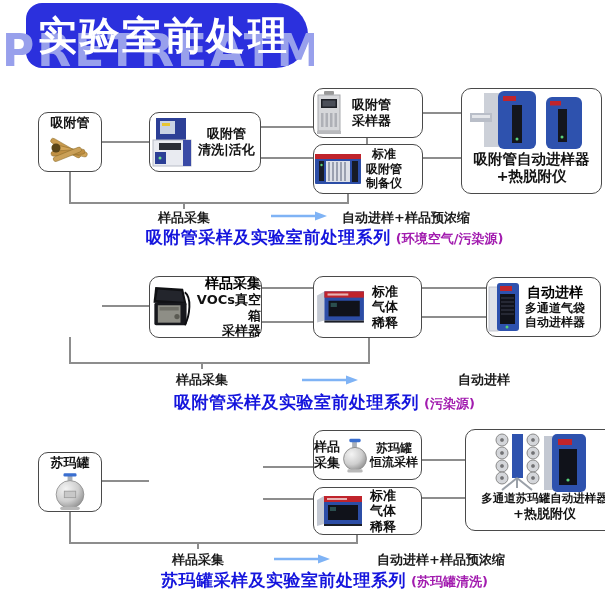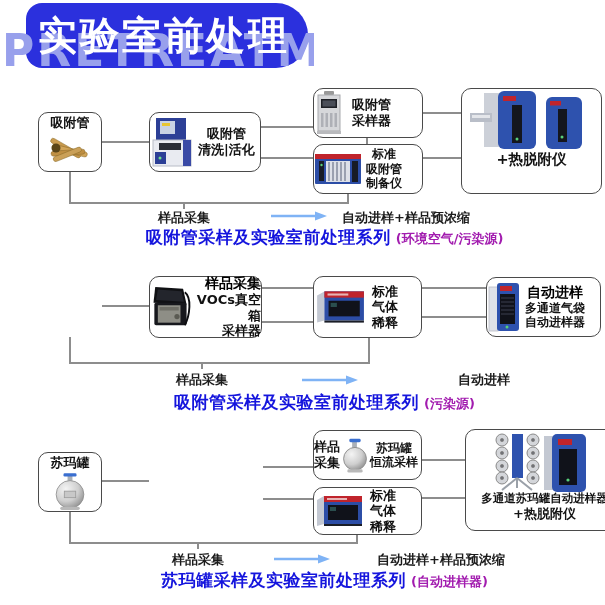--- a/index.html
+++ b/index.html
@@ -129,20 +129,21 @@
       <rect x="28" y="2" width="38" height="58" rx="6" fill="#2e52ae"></rect>
       <rect x="33" y="7" width="13" height="5" fill="#c0242c"></rect>
       <rect x="42" y="16" width="10" height="38" fill="#14161d"></rect>
       <circle cx="47" cy="50" r="1.5" fill="#58d07a"></circle>
       <rect x="76" y="8" width="36" height="52" rx="6" fill="#2e52ae"></rect>
       <rect x="80" y="12" width="11" height="4.5" fill="#c0242c"></rect>
       <rect x="88" y="20" width="9" height="33" fill="#14161d"></rect>
       <circle cx="92" cy="48" r="1.5" fill="#58d07a"></circle>
     </svg>
     <div class="txt t145">
+      <div>吸附管自动进样器</div>
       <div>+热脱附仪</div>
     </div>
   </div>
 
   <div class="ln" style="left:102px;top:141px;width:47px;height:2px"></div>
   <div class="ln" style="left:261px;top:126px;width:52px;height:2px"></div>
   <div class="ln" style="left:261px;top:157px;width:52px;height:2px"></div>
   <div class="ln" style="left:423px;top:112px;width:38px;height:2px"></div>
   <div class="ln" style="left:423px;top:157px;width:38px;height:2px"></div>
   <div class="ln" style="left:366px;top:138px;width:2px;height:6px"></div>
@@ -356,16 +357,16 @@
   <div class="ln" style="left:356px;top:535px;width:2px;height:8px"></div>
 
   <div class="stage-label" style="left:172px;top:551px">样品采集</div>
   <svg class="arrow" style="left:273px;top:553px" width="58" height="12" viewBox="0 0 58 12">
     <line x1="1" y1="6" x2="45" y2="6"></line>
       <polygon points="45,1.5 57,6 45,10.5"></polygon>
   </svg>
   <div class="stage-label" style="left:377px;top:551px">自动进样+样品预浓缩</div>
   <div class="caption" style="top:569px">
     <span class="cap-main">苏玛罐采样及实验室前处理系列</span>
-    <span class="cap-note">(自动进样器)</span>
+    <span class="cap-note">(苏玛罐清洗)</span>
   </div>
 
 </div>
 
 </body></html>

